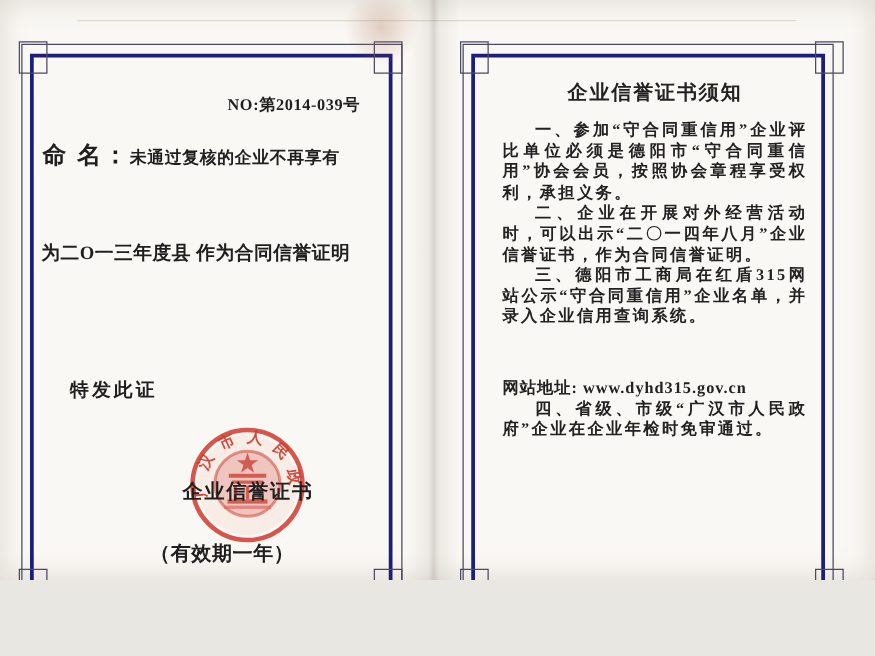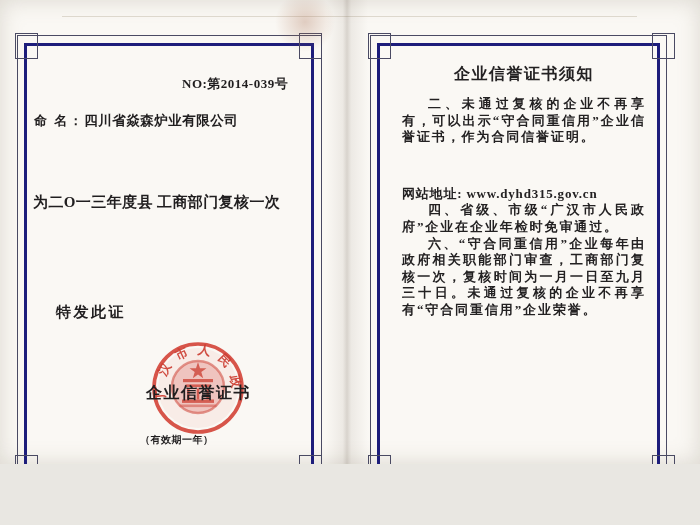--- a/index.html
+++ b/index.html
@@ -20,26 +20,26 @@
   
   .fold{position:absolute;left:326px;top:0;width:42px;height:525px;z-index:5;
     background:linear-gradient(90deg,rgba(120,105,90,0) 0%,rgba(120,105,90,.10) 40%,rgba(95,80,65,.22) 50%,rgba(120,105,90,.10) 60%,rgba(120,105,90,0) 100%);}
   .fold-smudge{position:absolute;left:275px;top:-8px;width:60px;height:60px;z-index:6;
     background:radial-gradient(closest-side,rgba(165,105,75,.30),rgba(165,105,75,0));}
   .top-edge{position:absolute;left:62px;top:16px;width:575px;height:1px;background:#d8d2c7;opacity:.85;}
   
   .t{position:absolute;color:#201e1f;font-weight:bold;white-space:nowrap;z-index:3;}
   .cert-no{left:182px;top:75px;font-size:13px;letter-spacing:.5px;}
   .name-line{left:34px;top:111px;}
-  .name-label{font-size:13px;letter-spacing:2px;}
+  .name-label{font-size:19px;letter-spacing:2px;}
   .company{font-size:13.5px;letter-spacing:.5px;}
   .award{left:33px;top:193px;font-size:15px;letter-spacing:.4px;}
   .issue{left:56px;top:303px;font-size:15px;letter-spacing:2.5px;}
   .date{left:146px;top:383px;font-size:16px;letter-spacing:1.5px;z-index:4;}
-  .validity{left:140px;top:433px;font-size:10px;letter-spacing:.5px;}
+  .validity{left:120px;top:433px;font-size:16px;letter-spacing:.5px;}
   
   .seal{position:absolute;left:150px;top:340px;width:96px;height:96px;z-index:2;opacity:.92;}
   
   .notice{position:absolute;left:402px;top:64px;width:244px;z-index:3;color:#232122;}
   .notice-title{font-size:16px;font-weight:bold;letter-spacing:1.5px;text-align:center;margin:0 0 11px 0;}
   .notice p{margin:0;font-size:13px;font-weight:bold;line-height:16.6px;letter-spacing:1.9px;
     text-align:justify;text-justify:inter-character;text-indent:2em;}
   .notice p.no-indent{text-indent:0;letter-spacing:.8px;margin-top:40px;}
 </style>
 </head>
@@ -55,24 +55,24 @@
     <div class="thin lp"></div>
     <div class="thick lp"></div>
     <div class="corner" style="left:15px;top:33px;"></div>
     <div class="corner" style="left:299px;top:33px;"></div>
     <div class="corner" style="left:15px;top:455px;"></div>
     <div class="corner" style="left:299px;top:455px;"></div>
 
     <div class="t cert-no">NO:第2014-039号</div>
 
     <div class="t name-line">
-      <span class="name-label">命 名：</span><span class="company">四川省焱森炉业有限公司</span>
+      <span class="name-label">命 名：</span><span class="company">未通过复核的企业不再享有</span>
     </div>
 
-    <div class="t award">为二O一三年度县 工商部门复核一次</div>
+    <div class="t award">为二O一三年度县 作为合同信誉证明</div>
     <div class="t issue">特发此证</div>
     <div class="t date">企业信誉证书</div>
     <div class="t validity">（有效期一年）</div>
 
     <svg class="seal" viewBox="0 0 96 96">
       <circle cx="48" cy="48" r="44" fill="none" stroke="#cf3327" stroke-width="3.6" opacity=".9"></circle>
       <circle cx="48" cy="48" r="40" fill="#cf3327" opacity=".07"></circle>
 
       <g fill="#c92f23" opacity=".82">
         <circle cx="48" cy="47" r="26" fill="#cf3327" opacity=".28"></circle>
@@ -99,20 +99,21 @@
   <div>
     <div class="thin rp"></div>
     <div class="thick rp"></div>
     <div class="corner" style="left:368px;top:33px;"></div>
     <div class="corner" style="left:652px;top:33px;"></div>
     <div class="corner" style="left:368px;top:455px;"></div>
     <div class="corner" style="left:652px;top:455px;"></div>
 
     <div class="notice">
       <div class="notice-title">企业信誉证书须知</div>
-      <p>二、未通过复核的企业不再享有，可以出示“守合同重信用”企业信誉证书，作为合同信誉证明。</p>
+      <p>一、参加“守合同重信用”企业评比单位必须是德阳市“守合同重信用”协会会员，按照协会章程享受权利，承担义务。</p>
+      <p>二、企业在开展对外经营活动时，可以出示“二〇一四年八月”企业信誉证书，作为合同信誉证明。</p>
+      <p>三、德阳市工商局在红盾315网站公示“守合同重信用”企业名单，并录入企业信用查询系统。</p>
       <p class="no-indent">网站地址: www.dyhd315.gov.cn</p>
       <p>四、省级、市级“广汉市人民政府”企业在企业年检时免审通过。</p>
-      <p>六、“守合同重信用”企业每年由政府相关职能部门审查，工商部门复核一次，复核时间为一月一日至九月三十日。未通过复核的企业不再享有“守合同重信用”企业荣誉。</p>
     </div>
   </div>
 
 </div>
 
 </body></html>

